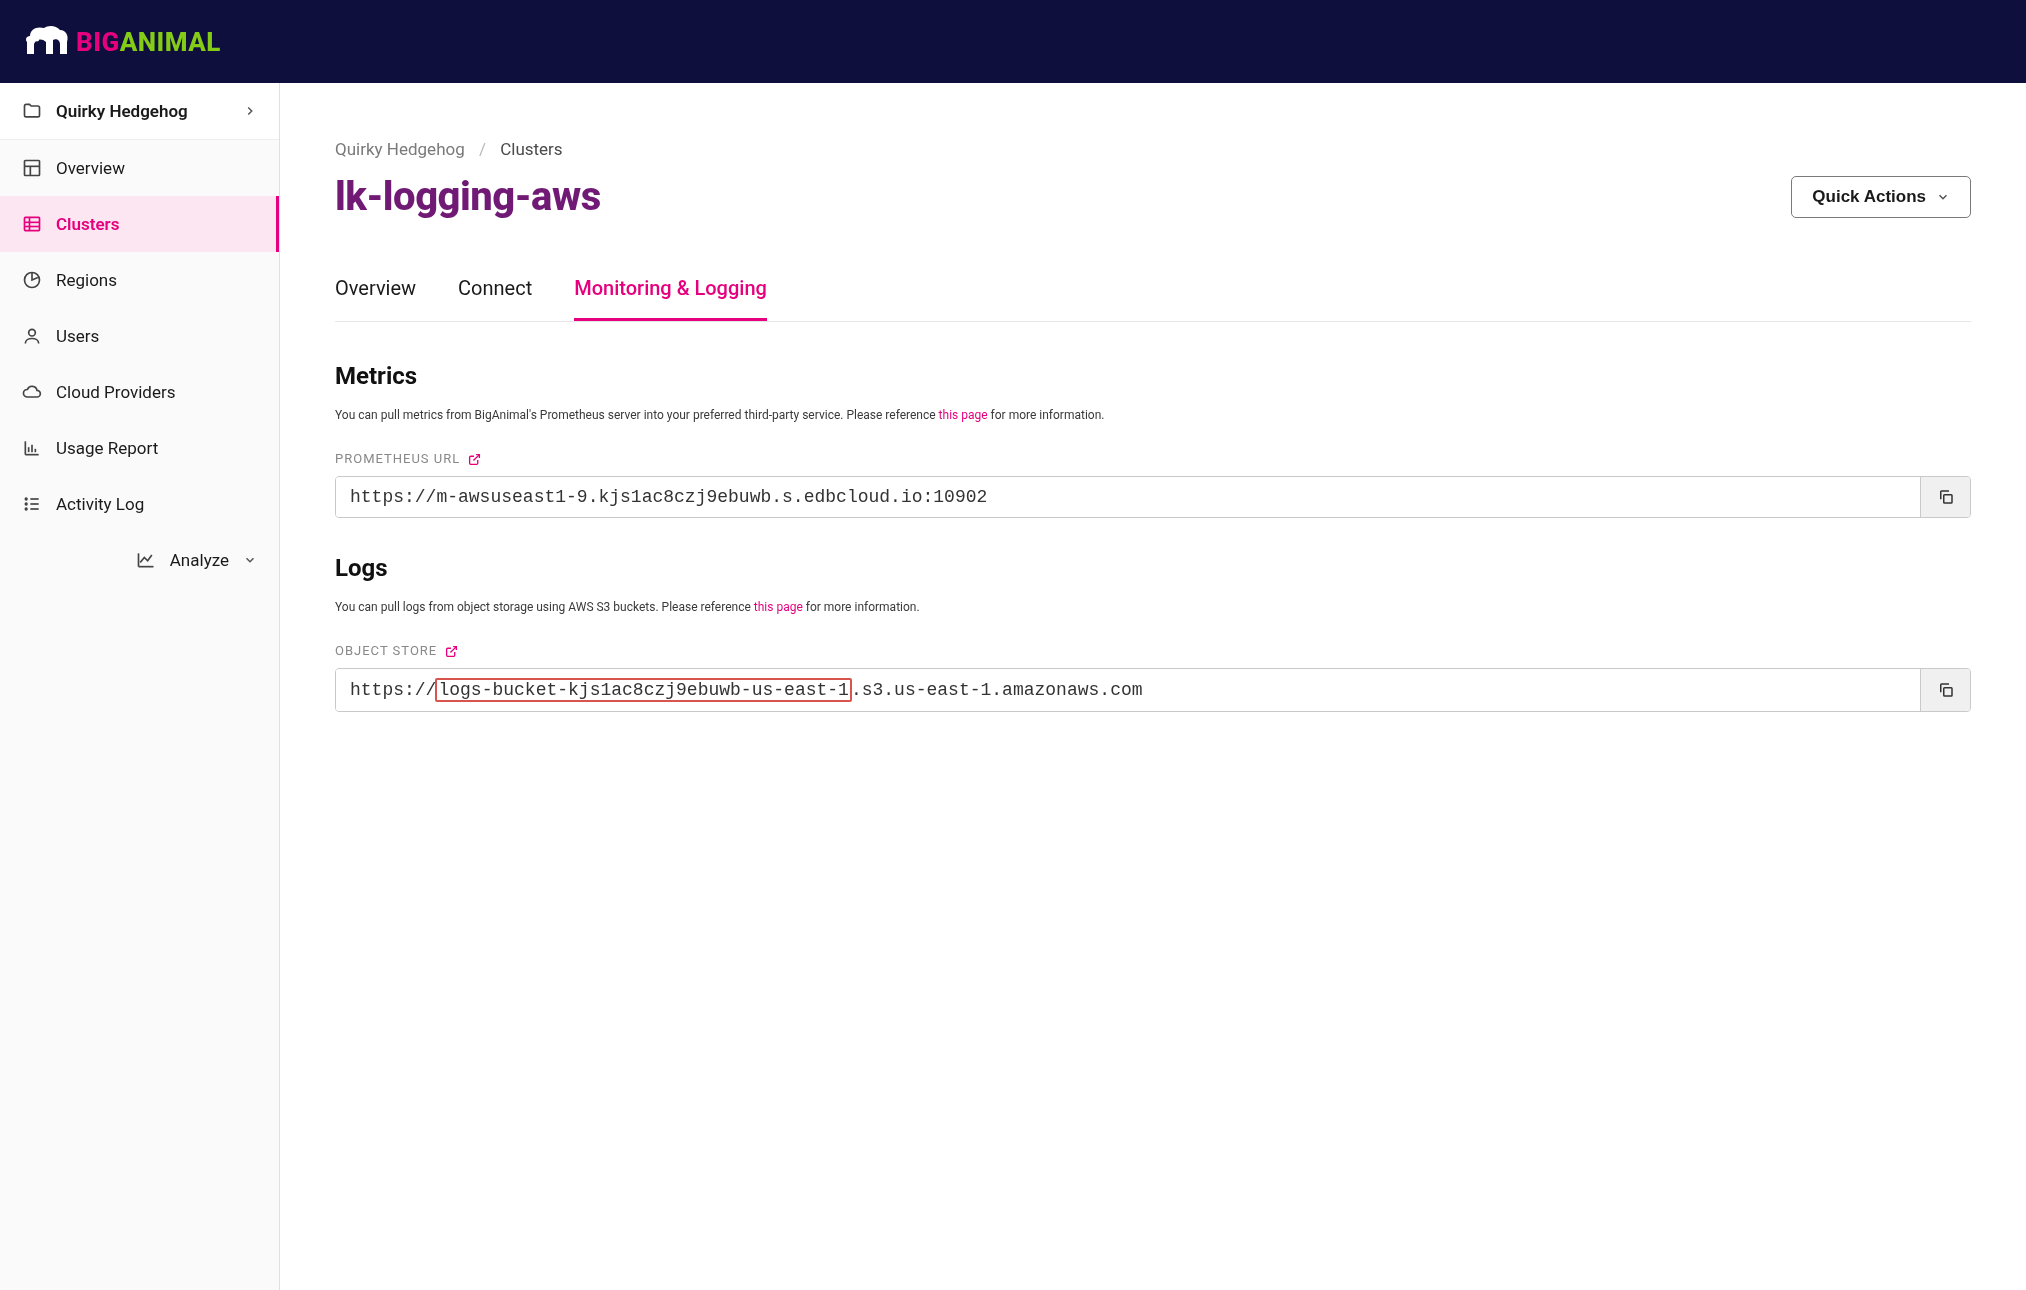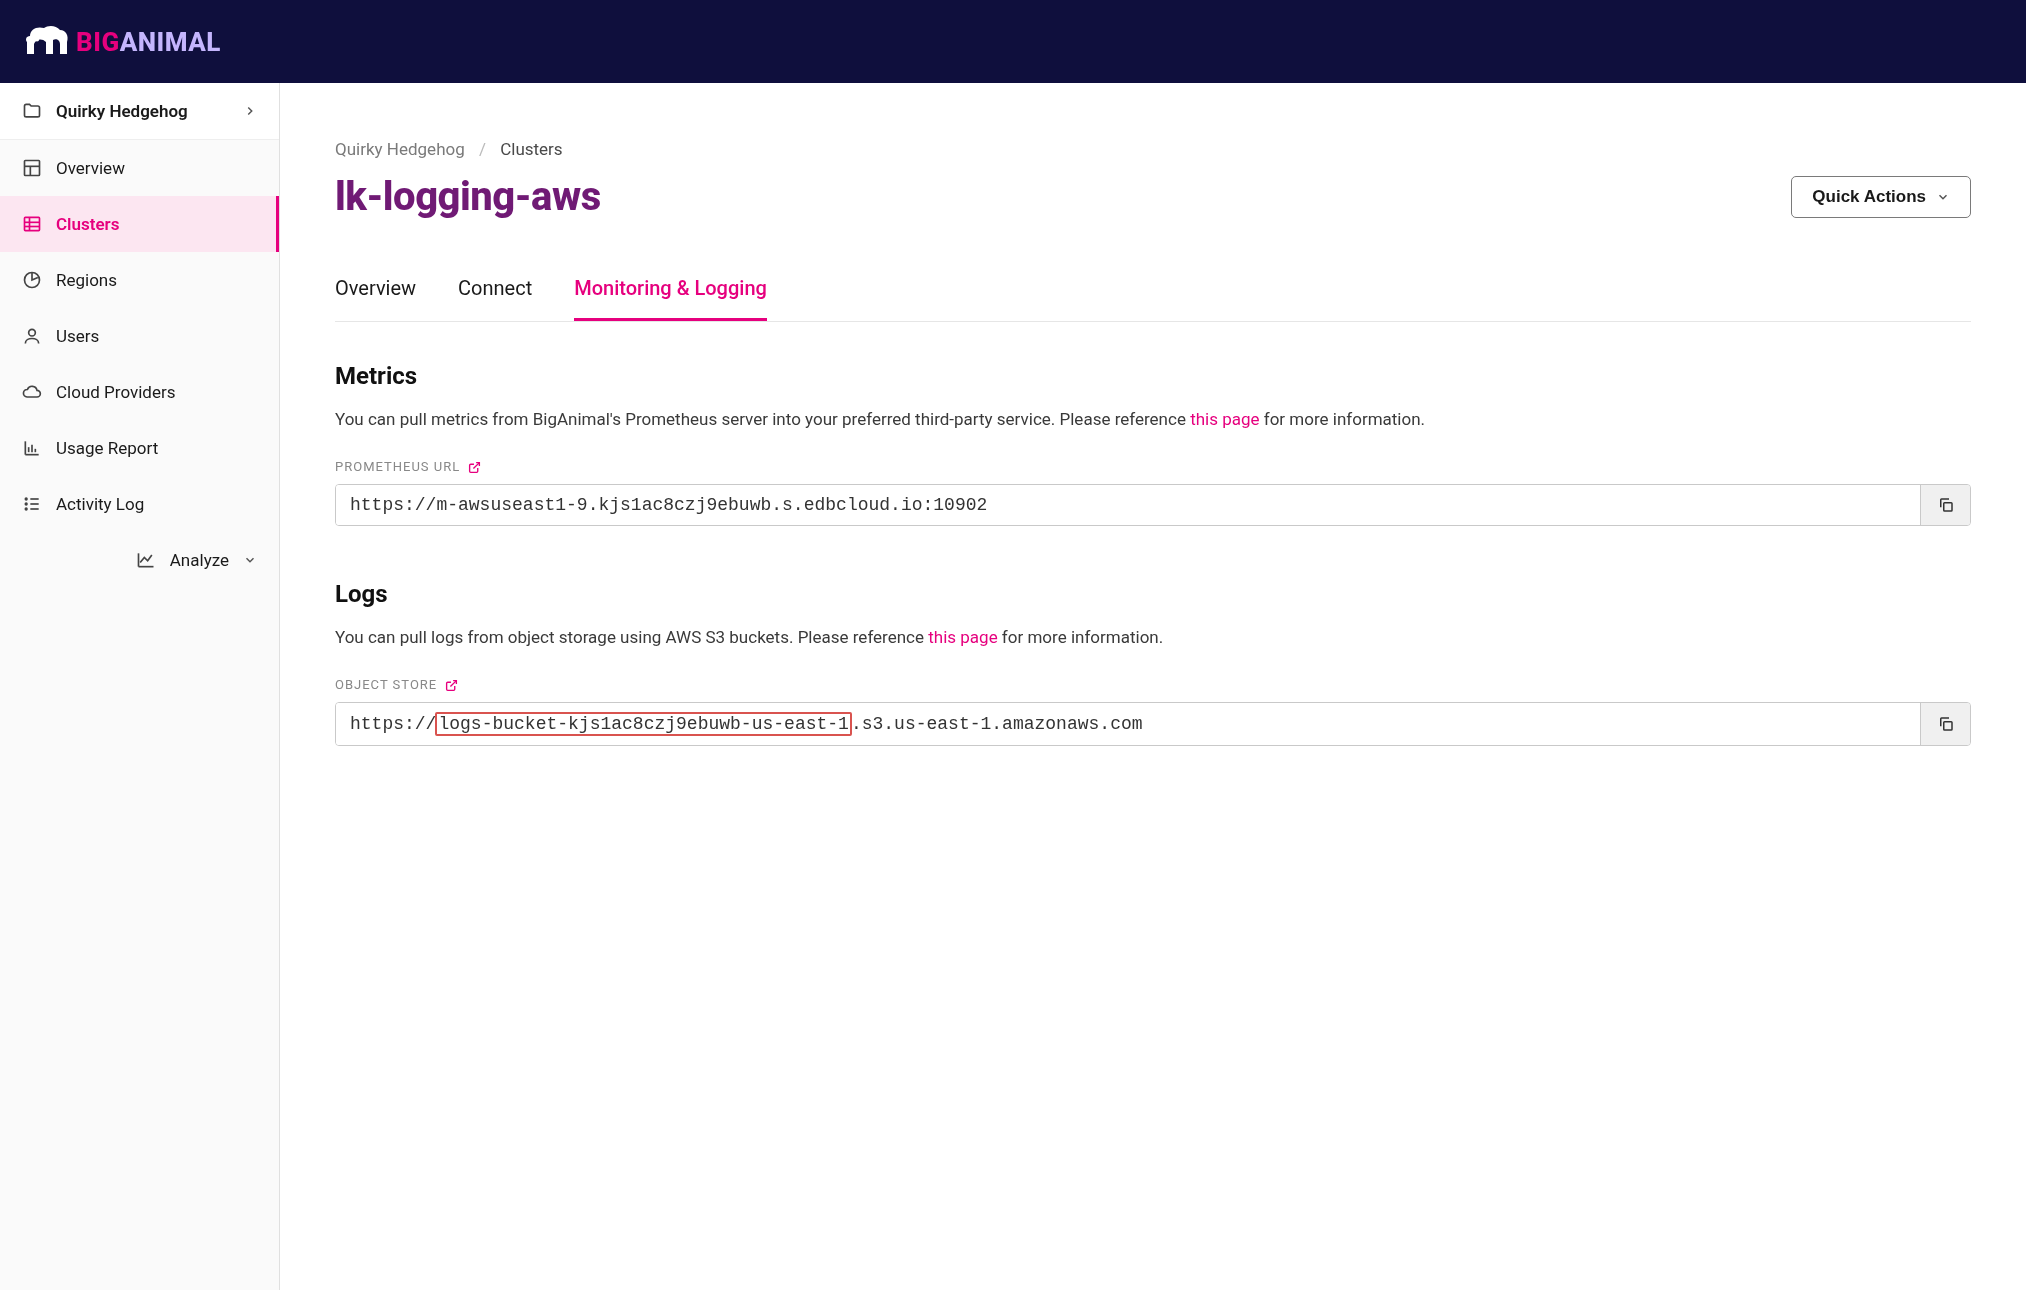--- a/index.html
+++ b/index.html
@@ -2,21 +2,21 @@
 <html><head>
 <meta charset="utf-8">
 <style>
 * { margin: 0; padding: 0; box-sizing: border-box; }
 body { font-family: -apple-system, BlinkMacSystemFont, "Segoe UI", Roboto, Helvetica, Arial, sans-serif; background: #fff; color: #111; }
 .header { background: #0f0f3d; height: 83px; display: flex; align-items: center; padding: 0 20px; }
 .logo { display: flex; align-items: center; gap: 6px; }
 .logo-icon { width: 50px; height: 36px; }
 .logo-text { font-size: 26px; font-weight: 800; letter-spacing: 0.5px; }
 .logo-big { color: #e6007e; }
-.logo-animal { color: #c4b5fd; }
+.logo-animal { color: #84cc16; }
 
 .layout { display: flex; height: calc(100vh - 83px); }
 .sidebar { width: 280px; border-right: 1px solid #e0e0e0; background: #fafafa; display: flex; flex-direction: column; }
 .sidebar-item { display: flex; align-items: center; gap: 14px; padding: 18px 22px; font-size: 17px; color: #1a1a1a; cursor: pointer; }
 .sidebar-item.project { font-weight: 600; justify-content: space-between; border-bottom: 1px solid #eee; background: #fff; }
 .sidebar-item.project .left { display: flex; align-items: center; gap: 14px; }
 .sidebar-item.active { background: #fce6f1; color: #e6007e; border-right: 3px solid #e6007e; font-weight: 600; }
 .sidebar-item.active .icon { color: #e6007e; }
 .sidebar-item .icon { width: 20px; height: 20px; flex-shrink: 0; color: #444; }
 .sidebar-item.analyze { justify-content: flex-end; }
@@ -29,27 +29,27 @@
 
 .title-row { display: flex; justify-content: space-between; align-items: center; margin-bottom: 50px; }
 .page-title { font-size: 40px; font-weight: 800; color: #701a75; letter-spacing: -0.5px; }
 .quick-actions { border: 1px solid #7a7a7a; border-radius: 5px; padding: 10px 20px; font-size: 17px; font-weight: 600; background: #fff; display: flex; align-items: center; gap: 10px; cursor: pointer; color: #1a1a1a; }
 
 .tabs { display: flex; gap: 42px; border-bottom: 1px solid #e6e6e6; margin-bottom: 40px; }
 .tab { padding: 6px 0 18px 0; font-size: 20px; color: #1a1a1a; cursor: pointer; border-bottom: 3px solid transparent; }
 .tab.active { color: #e6007e; border-bottom: 3px solid #e6007e; font-weight: 500; }
 
 .section-heading { font-size: 24px; font-weight: 700; margin-bottom: 16px; color: #111; }
-.section-desc { font-size: 17px; color: #3a3a3a; line-height: 1.6; margin-bottom: 26px; }
+.section-desc { font-size: 12px; color: #3a3a3a; line-height: 1.6; margin-bottom: 26px; }
 .section-desc a { color: #e6007e; text-decoration: none; }
 
 .field-label { font-size: 13px; font-weight: 400; letter-spacing: 1px; color: #888; text-transform: uppercase; display: flex; align-items: flex-end; gap: 8px; margin-bottom: 10px; }
 .ext-icon { width: 13px; height: 13px; color: #e6007e; }
 
-.url-row { display: flex; border: 1px solid #c9c9c9; border-radius: 4px; overflow: hidden; margin-bottom: 54px; }
+.url-row { display: flex; border: 1px solid #c9c9c9; border-radius: 4px; overflow: hidden; margin-bottom: 36px; }
 .url-row.last { margin-bottom: 4px; }
 .url-input { flex: 1; padding: 10px 14px; font-family: "SFMono-Regular", Consolas, "Liberation Mono", Menlo, monospace; font-size: 18px; color: #333; background: #fff; border: none; outline: none; white-space: nowrap; overflow: hidden; display: flex; align-items: center; }
 .url-input .hl { outline: 2px solid #d9534f; outline-offset: -1px; padding: 1px 2px; border-radius: 1px; }
 .copy-btn { width: 50px; background: #f0f0f0; border-left: 1px solid #c9c9c9; display: flex; align-items: center; justify-content: center; cursor: pointer; }
 .copy-btn svg { width: 18px; height: 18px; color: #333; }
 
 .chev { width: 14px; height: 14px; color: #555; }
 </style>
 </head>
 <body>

